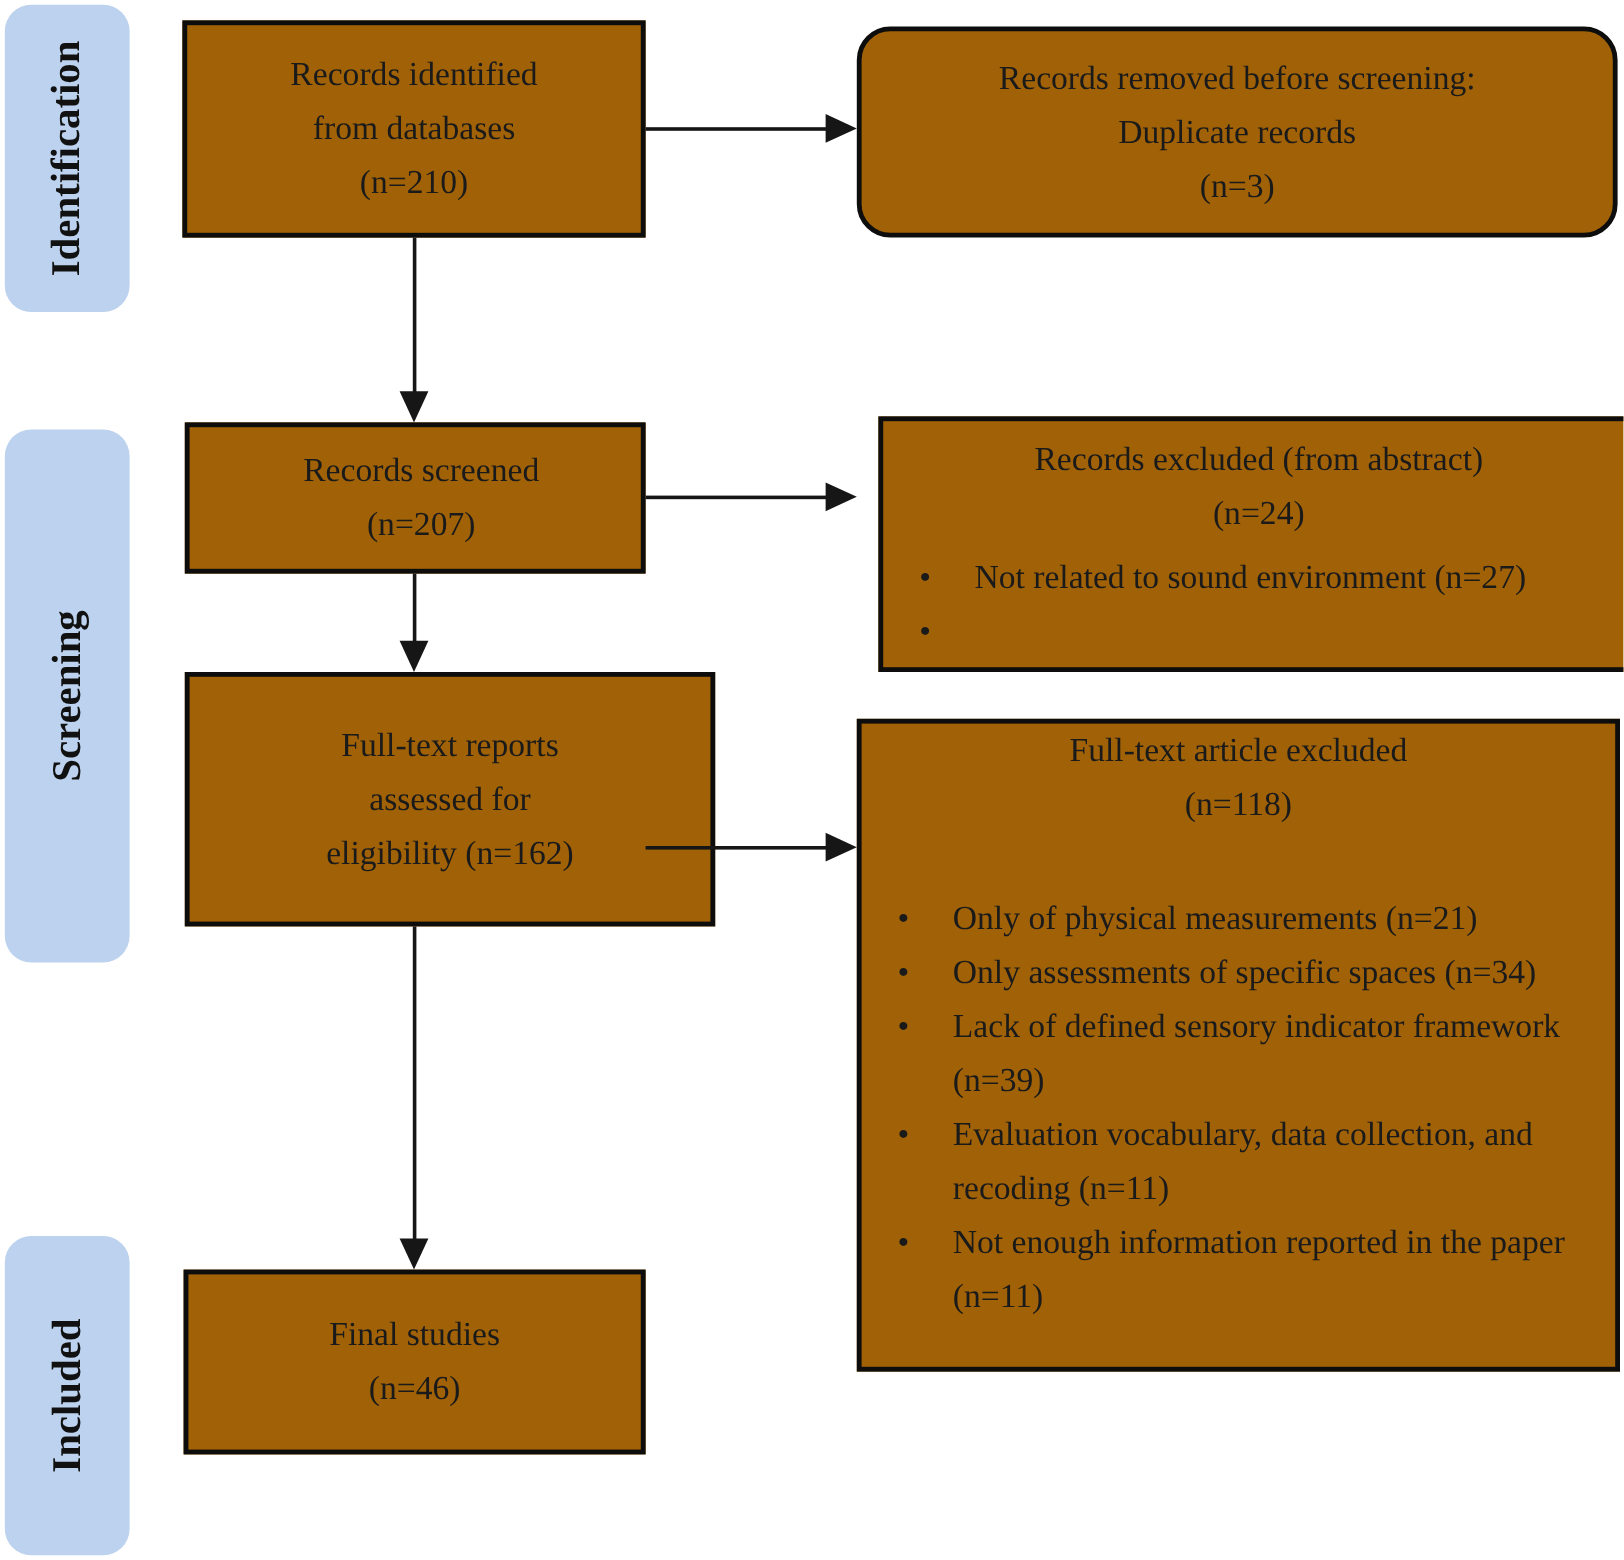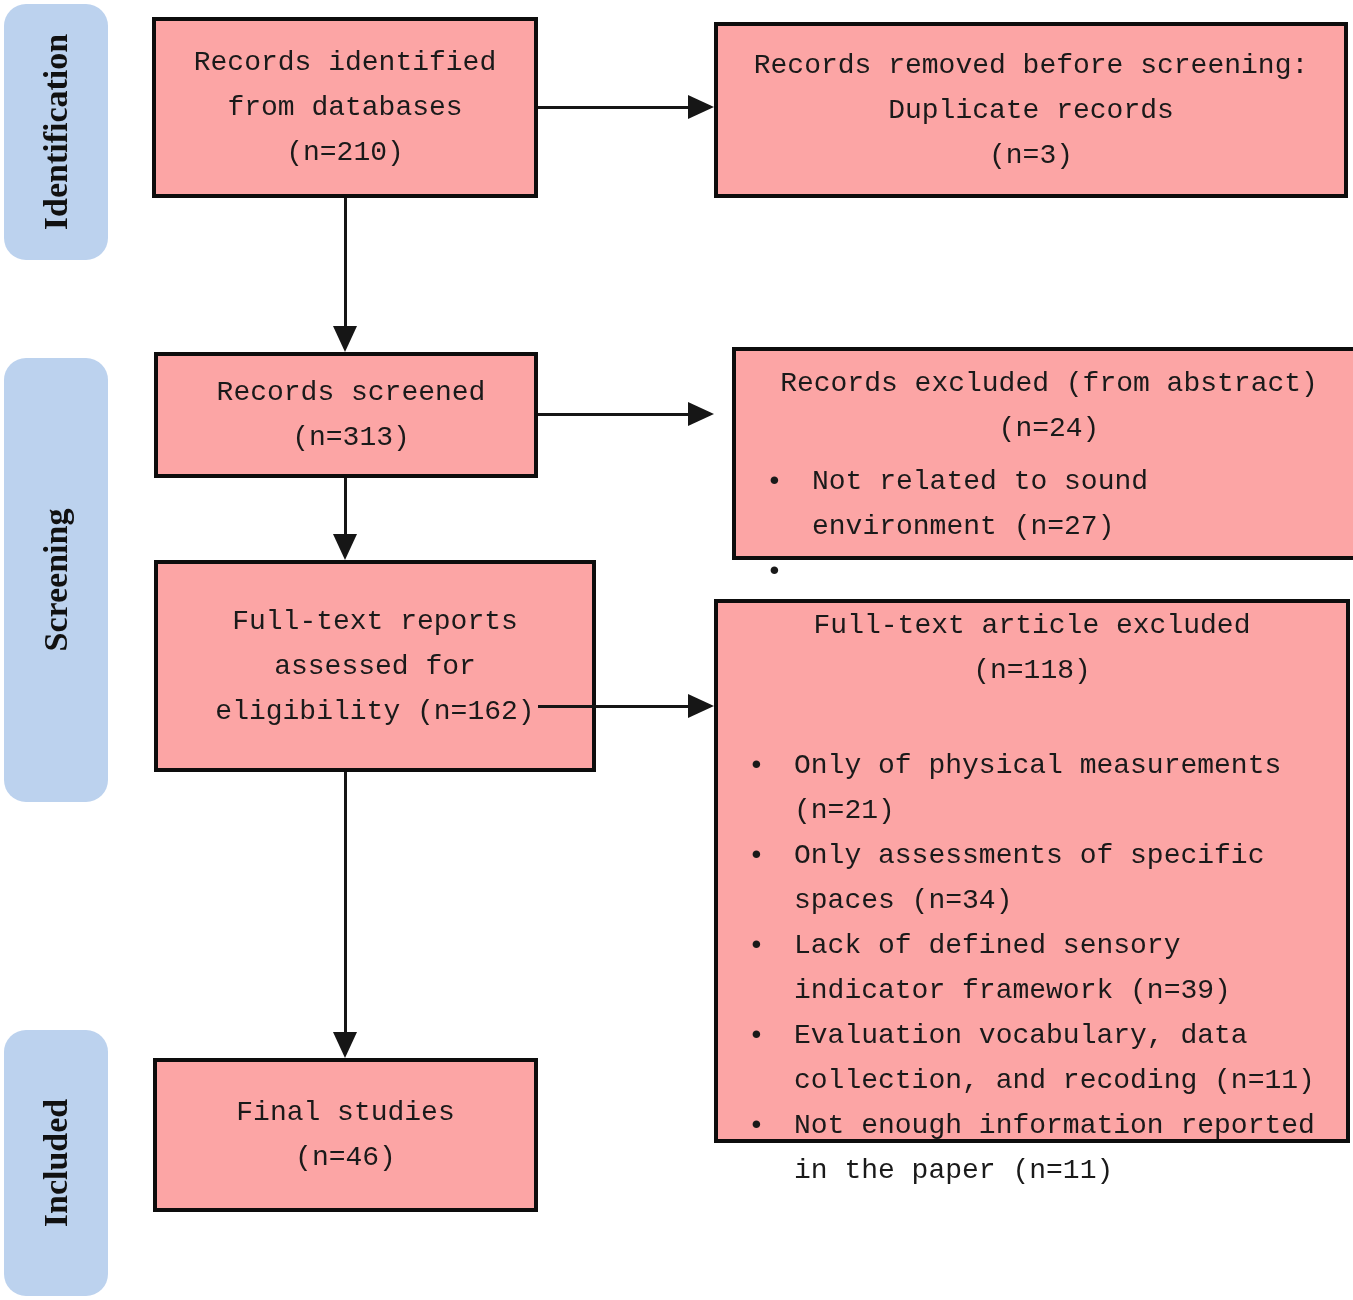--- a/index.html
+++ b/index.html
@@ -30,35 +30,34 @@
     color: #111111;
   }
   #stage-identification { left: 4px;  top: 4px;    width: 104px; height: 256px; }
   #stage-screening      { left: 4px;  top: 358px;  width: 104px; height: 444px; }
   #stage-included       { left: 4px;  top: 1030px; width: 104px; height: 266px; }
 
   
   .fbox {
     position: absolute;
     box-sizing: border-box;
-    background: #fca5a5;
+    background: #a16207;
     border: 4px solid #0d0d0d;
     font-size: 28px;
     line-height: 45px;
-    font-family: Liberation Mono, monospace;
   }
   .center-flex {
     display: flex;
     flex-direction: column;
     align-items: center;
     justify-content: center;
     text-align: center;
   }
   #box-records-identified { left: 152px; top: 17px;   width: 386px; height: 181px; }
-  #box-records-removed    { left: 714px; top: 22px;   width: 634px; height: 176px; }
+  #box-records-removed    { left: 714px; top: 22px;   width: 634px; height: 176px; border-radius: 28px; }
   #box-records-screened   { left: 154px; top: 352px;  width: 384px; height: 126px; padding-left: 10px; }
   #box-records-excluded   { left: 732px; top: 347px;  width: 634px; height: 213px; padding-top: 10px; }
   #box-fulltext-assessed  { left: 154px; top: 560px;  width: 442px; height: 212px; align-items: center; }
   #box-fulltext-excluded  { left: 714px; top: 599px;  width: 636px; height: 544px; }
   #box-final-studies      { left: 153px; top: 1058px; width: 385px; height: 154px; }
 
   .titleblock { text-align: center; }
   .gap-lg { height: 42px; }
   .bullets { margin-top: 8px; }
   .bullet-row {
@@ -109,21 +108,21 @@
   </div>
 
   <div class="fbox center-flex" id="box-records-removed">
     <div>Records removed before screening:</div>
     <div>Duplicate records</div>
     <div>(n=3)</div>
   </div>
 
   <div class="fbox center-flex" id="box-records-screened">
     <div>Records screened</div>
-    <div>(n=313)</div>
+    <div>(n=207)</div>
   </div>
 
   <div class="fbox" id="box-records-excluded">
     <div class="titleblock">
       <div>Records excluded (from abstract)</div>
       <div>(n=24)</div>
     </div>
     <div class="bullets">
       <div class="bullet-row">
         <span class="bullet-dot">•</span>

